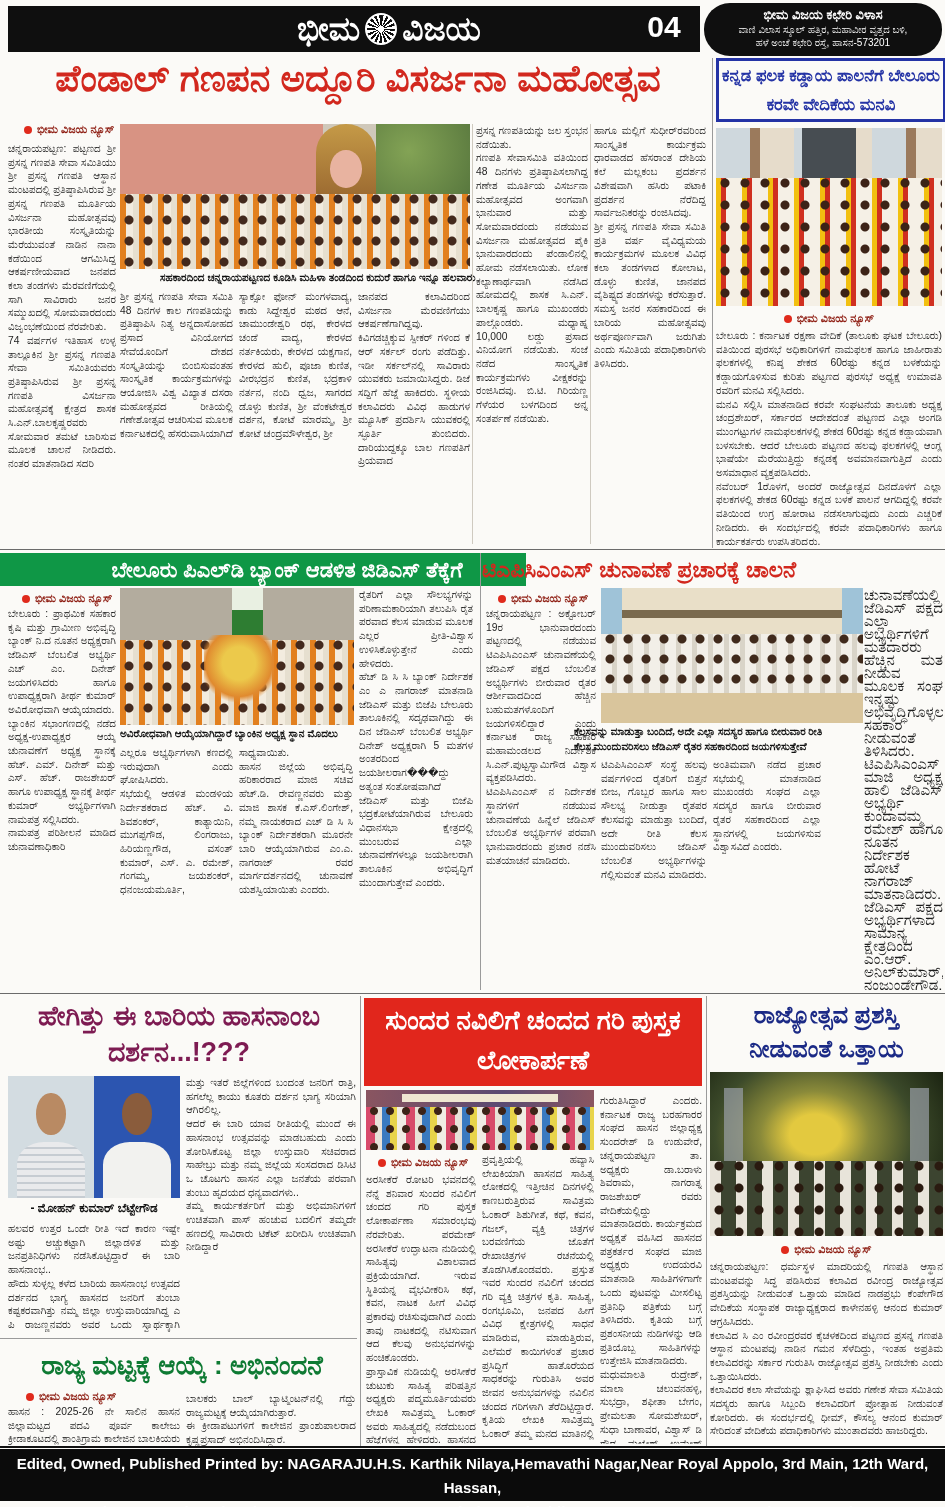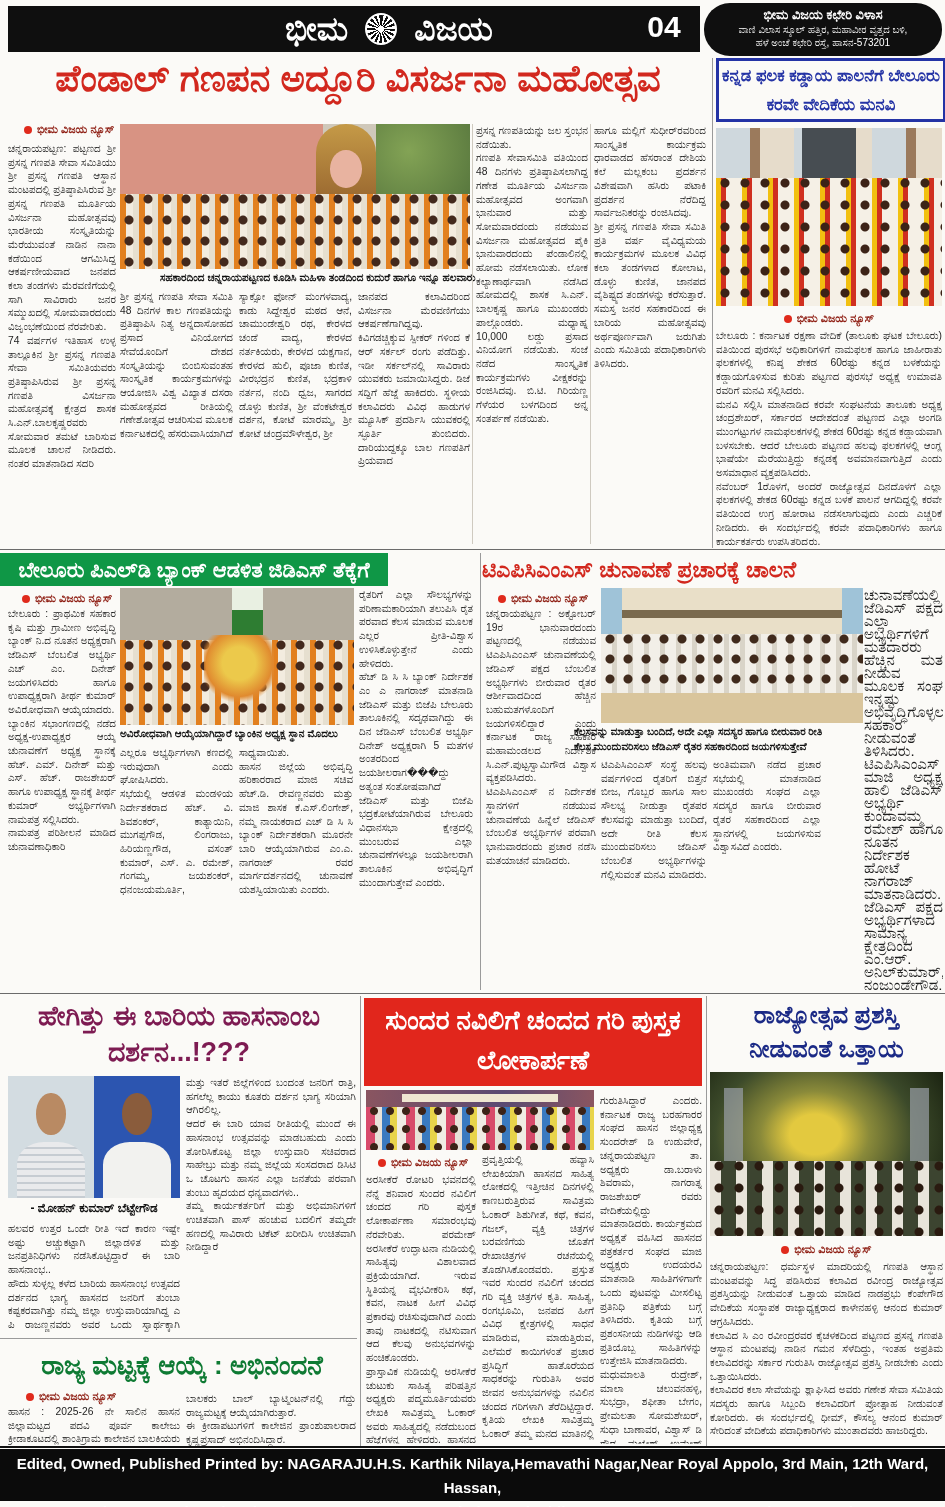--- a/index.html
+++ b/index.html
@@ -4,21 +4,21 @@
 <style>
   html,body{margin:0;padding:0;background:#e9e7e2;}
   #page{position:relative;width:945px;height:1507px;background:#fbfaf7;margin:0 auto;
         font-family:"Liberation Sans","DejaVu Sans",sans-serif;overflow:hidden;}
   .abs{position:absolute;}
   
   .mast-bar{left:8px;top:6px;width:692px;height:46px;background:#0f0f0f;}
   .date-box{left:16px;top:13px;width:218px;height:32px;border:2px solid #fff;border-radius:8px;
             color:#fff;font-weight:bold;font-size:18px;line-height:32px;text-align:center;}
   .mast-title{left:244px;top:7px;width:290px;height:44px;display:flex;align-items:center;justify-content:center;
-              color:#fff;font-weight:bold;font-size:33px;gap:17px;}
+              color:#fff;font-weight:bold;font-size:33px;gap:5px;}
   .mast-logo{width:28px;height:28px;border-radius:50%;flex:0 0 auto;border:2px solid #fff;
              background:radial-gradient(circle,#fff 0 3px,rgba(0,0,0,0) 3px),
                         repeating-conic-gradient(#0f0f0f 0 11deg,#fff 11deg 22deg);}
   .page-num{left:636px;top:10px;width:56px;color:#fff;font-weight:bold;font-size:30px;text-align:center;}
   .office-box{left:704px;top:3px;width:238px;height:53px;background:#0f0f0f;border-radius:26px;
               color:#fff;text-align:center;padding-top:4px;box-sizing:border-box;}
   .office-box .l1{font-size:13px;font-weight:bold;line-height:16px;}
   .office-box .l2{font-size:10px;line-height:13px;}
   
   .col{font-size:10.3px;line-height:13.7px;text-align:justify;color:#1d1d1d;
@@ -107,21 +107,21 @@
   <div class="abs byline" style="left:716px;top:312px;width:226px;justify-content:center;">
     <span class="dot"></span>
     <span>ಭೀಮ ವಿಜಯ ನ್ಯೂಸ್</span>
   </div>
   <div class="abs col" style="left:716px;top:329px;width:226px;height:216px;">ಬೇಲೂರು : ಕರ್ನಾಟಕ ರಕ್ಷಣಾ ವೇದಿಕೆ (ತಾಲೂಕು ಘಟಕ ಬೇಲೂರು) ವತಿಯಿಂದ ಪುರಸಭೆ ಅಧಿಕಾರಿಗಳಿಗೆ ನಾಮಫಲಕ ಹಾಗೂ ಜಾಹೀರಾತು ಫಲಕಗಳಲ್ಲಿ ಕನಿಷ್ಠ ಶೇಕಡ 60ರಷ್ಟು ಕನ್ನಡ ಬಳಕೆಯನ್ನು ಕಡ್ಡಾಯಗೊಳಿಸುವ ಕುರಿತು ಪಟ್ಟಣದ ಪುರಸಭೆ ಅಧ್ಯಕ್ಷೆ ಉಮಾವತಿ ರವರಿಗೆ ಮನವಿ ಸಲ್ಲಿಸಿದರು.
 ಮನವಿ ಸಲ್ಲಿಸಿ ಮಾತನಾಡಿದ ಕರವೇ ಸಂಘಟನೆಯ ತಾಲೂಕು ಅಧ್ಯಕ್ಷ ಚಂದ್ರಶೇಖರ್, ಸರ್ಕಾರದ ಆದೇಶದಂತೆ ಪಟ್ಟಣದ ಎಲ್ಲಾ ಅಂಗಡಿ ಮುಂಗಟ್ಟುಗಳ ನಾಮಫಲಕಗಳಲ್ಲಿ ಶೇಕಡ 60ರಷ್ಟು ಕನ್ನಡ ಕಡ್ಡಾಯವಾಗಿ ಬಳಸಬೇಕು. ಆದರೆ ಬೇಲೂರು ಪಟ್ಟಣದ ಹಲವು ಫಲಕಗಳಲ್ಲಿ ಆಂಗ್ಲ ಭಾಷೆಯೇ ಮೆರೆಯುತ್ತಿದ್ದು ಕನ್ನಡಕ್ಕೆ ಅವಮಾನವಾಗುತ್ತಿದೆ ಎಂದು ಅಸಮಾಧಾನ ವ್ಯಕ್ತಪಡಿಸಿದರು.
 ನವೆಂಬರ್ 1ರೊಳಗೆ, ಅಂದರೆ ರಾಜ್ಯೋತ್ಸವ ದಿನದೊಳಗೆ ಎಲ್ಲಾ ಫಲಕಗಳಲ್ಲಿ ಶೇಕಡ 60ರಷ್ಟು ಕನ್ನಡ ಬಳಕೆ ಪಾಲನೆ ಆಗದಿದ್ದಲ್ಲಿ ಕರವೇ ವತಿಯಿಂದ ಉಗ್ರ ಹೋರಾಟ ನಡೆಸಲಾಗುವುದು ಎಂದು ಎಚ್ಚರಿಕೆ ನೀಡಿದರು. ಈ ಸಂದರ್ಭದಲ್ಲಿ ಕರವೇ ಪದಾಧಿಕಾರಿಗಳು ಹಾಗೂ ಕಾರ್ಯಕರ್ತರು ಉಪಸ್ಥಿತರಿದ್ದರು.</div>
 
   <div class="abs hd" style="left:0;top:549px;width:945px;"></div>
 
-  <div class="abs hl" style="left:0;top:553px;width:388px;height:33px;background:#0f9746;color:#fff;font-size:21px;line-height:33px;text-align:center;white-space:nowrap;">ಬೇಲೂರು ಪಿಎಲ್‌ಡಿ ಬ್ಯಾಂಕ್ ಆಡಳಿತ ಜಿಡಿಎಸ್ ತೆಕ್ಕೆಗೆ</div>
+  <div class="abs hl" style="left:0;top:553px;width:478px;height:33px;background:#0f9746;color:#fff;font-size:21px;line-height:33px;text-align:center;white-space:nowrap;padding-left:48px;">ಬೇಲೂರು ಪಿಎಲ್‌ಡಿ ಬ್ಯಾಂಕ್ ಆಡಳಿತ ಜಿಡಿಎಸ್ ತೆಕ್ಕೆಗೆ</div>
   <div class="abs byline" style="left:22px;top:592px;">
     <span class="dot"></span>
     <span>ಭೀಮ ವಿಜಯ ನ್ಯೂಸ್</span>
   </div>
   <div class="abs col" style="left:8px;top:607px;width:108px;height:383px;">ಬೇಲೂರು : ಪ್ರಾಥಮಿಕ ಸಹಕಾರ ಕೃಷಿ ಮತ್ತು ಗ್ರಾಮೀಣ ಅಭಿವೃದ್ಧಿ ಬ್ಯಾಂಕ್ ನಿ.ದ ನೂತನ ಅಧ್ಯಕ್ಷರಾಗಿ ಜೆಡಿಎಸ್ ಬೆಂಬಲಿತ ಅಭ್ಯರ್ಥಿ ಎಚ್ ಎಂ. ದಿನೇಶ್ ಜಯಗಳಿಸಿದರು ಹಾಗೂ ಉಪಾಧ್ಯಕ್ಷರಾಗಿ ತೀರ್ಥ ಕುಮಾರ್ ಅವಿರೋಧವಾಗಿ ಆಯ್ಕೆಯಾದರು.
 ಬ್ಯಾಂಕಿನ ಸಭಾಂಗಣದಲ್ಲಿ ನಡೆದ ಅಧ್ಯಕ್ಷ-ಉಪಾಧ್ಯಕ್ಷರ ಆಯ್ಕೆ ಚುನಾವಣೆಗೆ ಅಧ್ಯಕ್ಷ ಸ್ಥಾನಕ್ಕೆ ಹೆಚ್. ಎಮ್. ದಿನೇಶ್ ಮತ್ತು ಎಸ್. ಹೆಚ್. ರಾಜಶೇಖರ್ ಹಾಗೂ ಉಪಾಧ್ಯಕ್ಷ ಸ್ಥಾನಕ್ಕೆ ತೀರ್ಥ ಕುಮಾರ್ ಅಭ್ಯರ್ಥಿಗಳಾಗಿ ನಾಮಪತ್ರ ಸಲ್ಲಿಸಿದರು.
 ನಾಮಪತ್ರ ಪರಿಶೀಲನೆ ಮಾಡಿದ ಚುನಾವಣಾಧಿಕಾರಿ</div>
   <div class="abs ph" style="left:120px;top:588px;width:234px;height:137px;">
     <div style="left:0;top:0;width:100%;height:45%;background:#b3ac9e;"></div>
     <div style="left:48%;top:-6%;width:13%;height:40%;background:linear-gradient(#e9f0e2 55%,#2e7d32 55%);"></div>

